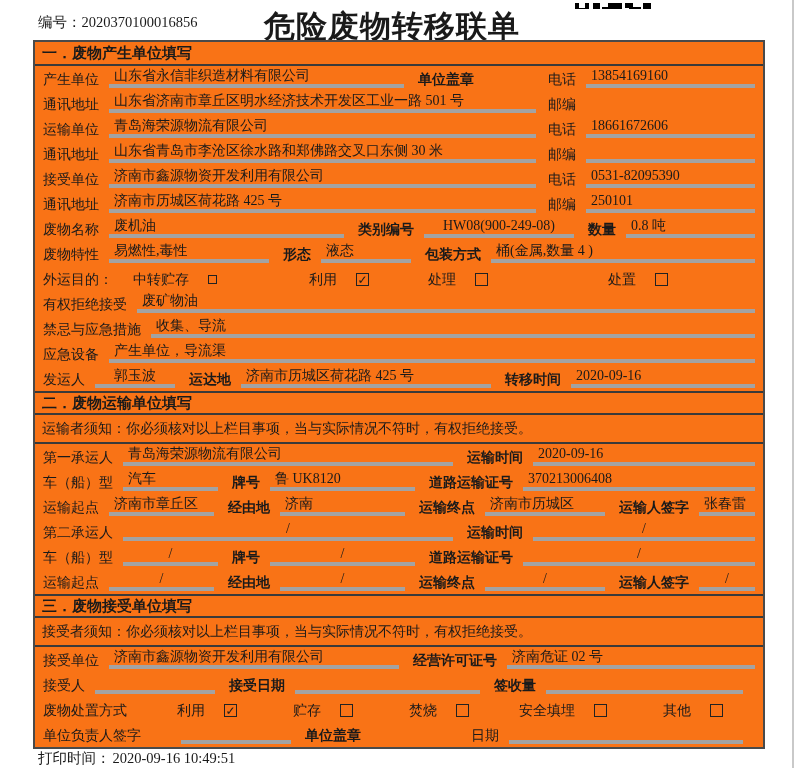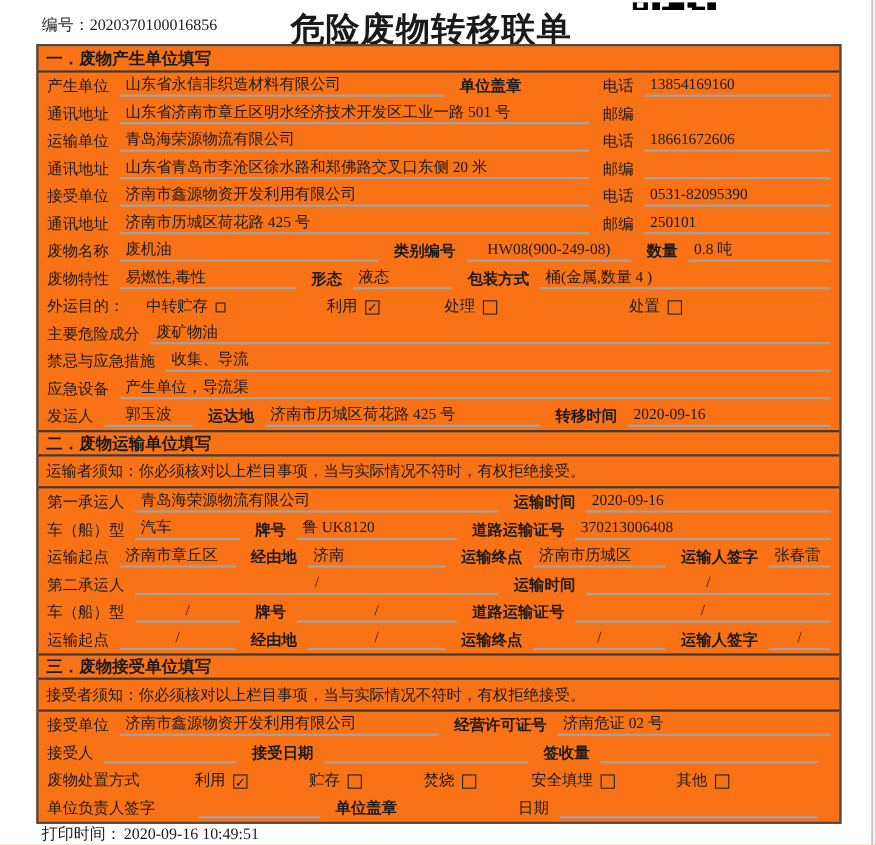--- a/index.html
+++ b/index.html
@@ -43,32 +43,32 @@
     height: 29px; display: flex; align-items: center;
     padding: 0 7px; border-bottom: 2px solid #3a3a3a; white-space: nowrap;
   }
   .row {
     height: 25px; display: flex; align-items: flex-end;
     padding: 0 8px 3px 8px; white-space: nowrap; line-height: 17px;
   }
   .lbl { flex: none; margin-right: 10px; }
   .ml  { margin-left: 14px; font-weight: bold; }
   .fill {
-    border-bottom: 2px solid #a3a3a3;
+    border-bottom: 4px solid #a3a3a3;
     min-height: 17px; padding: 0 5px; overflow: hidden; flex: none;
   }
   .grow { flex: 1 1 auto; }
   .ctr { text-align: center; }
   .left-grp { width: 505px; flex: none; display: flex; align-items: flex-end; }
   .right-grp { flex: 1; display: flex; align-items: flex-end; }
   .w80{width:80px} .w90{width:90px} .w95{width:95px} .w105{width:105px}
   .w110{width:110px} .w120{width:120px} .w125{width:125px} .w145{width:145px}
   .w150{width:150px} .w160{width:160px} .w185{width:185px} .w235{width:235px}
   .w250{width:250px} .w290{width:290px} .w295{width:295px} .w330{width:330px}
-  .opt { display: inline-flex; align-items: center; }
+  .opt { display: inline-flex; align-items: center; gap: 12px; }
   .checkbox {
     display: inline-block; width: 13px; height: 13px;
     border: 1px solid #222; margin-left: 7px;
     font-size: 12px; line-height: 12px; text-align: center;
     overflow: hidden; vertical-align: -1px;
   }
   .checkbox.sm { width: 9px; height: 9px; }
   .o1{margin-left:10px} .o2{margin-left:92px} .o3{margin-left:59px} .o4{margin-left:120px}
   .d1{margin-left:40px} .d2{margin-left:56px} .d3{margin-left:56px} .d4{margin-left:50px} .d5{margin-left:56px}
   .mr12 { margin-right: 12px; }
@@ -134,21 +134,21 @@
     </div>
     <div class="right-grp">
       <span class="lbl">电话</span>
       <span class="fill grow">18661672606</span>
     </div>
   </div>
 
   <div class="row">
     <div class="left-grp">
       <span class="lbl">通讯地址</span>
-      <span class="fill grow mr12">山东省青岛市李沧区徐水路和郑佛路交叉口东侧 20 米</span>
+      <span class="fill grow mr12">山东省青岛市李沧区徐水路和郑佛路交叉口东侧 30 米</span>
     </div>
     <div class="right-grp">
       <span class="lbl">邮编</span>
       <span class="fill grow"></span>
     </div>
   </div>
 
   <div class="row">
     <div class="left-grp">
       <span class="lbl">接受单位</span>
@@ -203,21 +203,21 @@
       <span>处理</span>
       <span class="checkbox"></span>
     </span>
     <span class="opt o4">
       <span>处置</span>
       <span class="checkbox"></span>
     </span>
   </div>
 
   <div class="row">
-    <span class="lbl">主要危险成分</span>
+    <span class="lbl">有权拒绝接受</span>
     <span class="fill grow">废矿物油</span>
   </div>
 
   <div class="row">
     <span class="lbl">禁忌与应急措施</span>
     <span class="fill grow">收集、导流</span>
   </div>
 
   <div class="row">
     <span class="lbl">应急设备</span>

